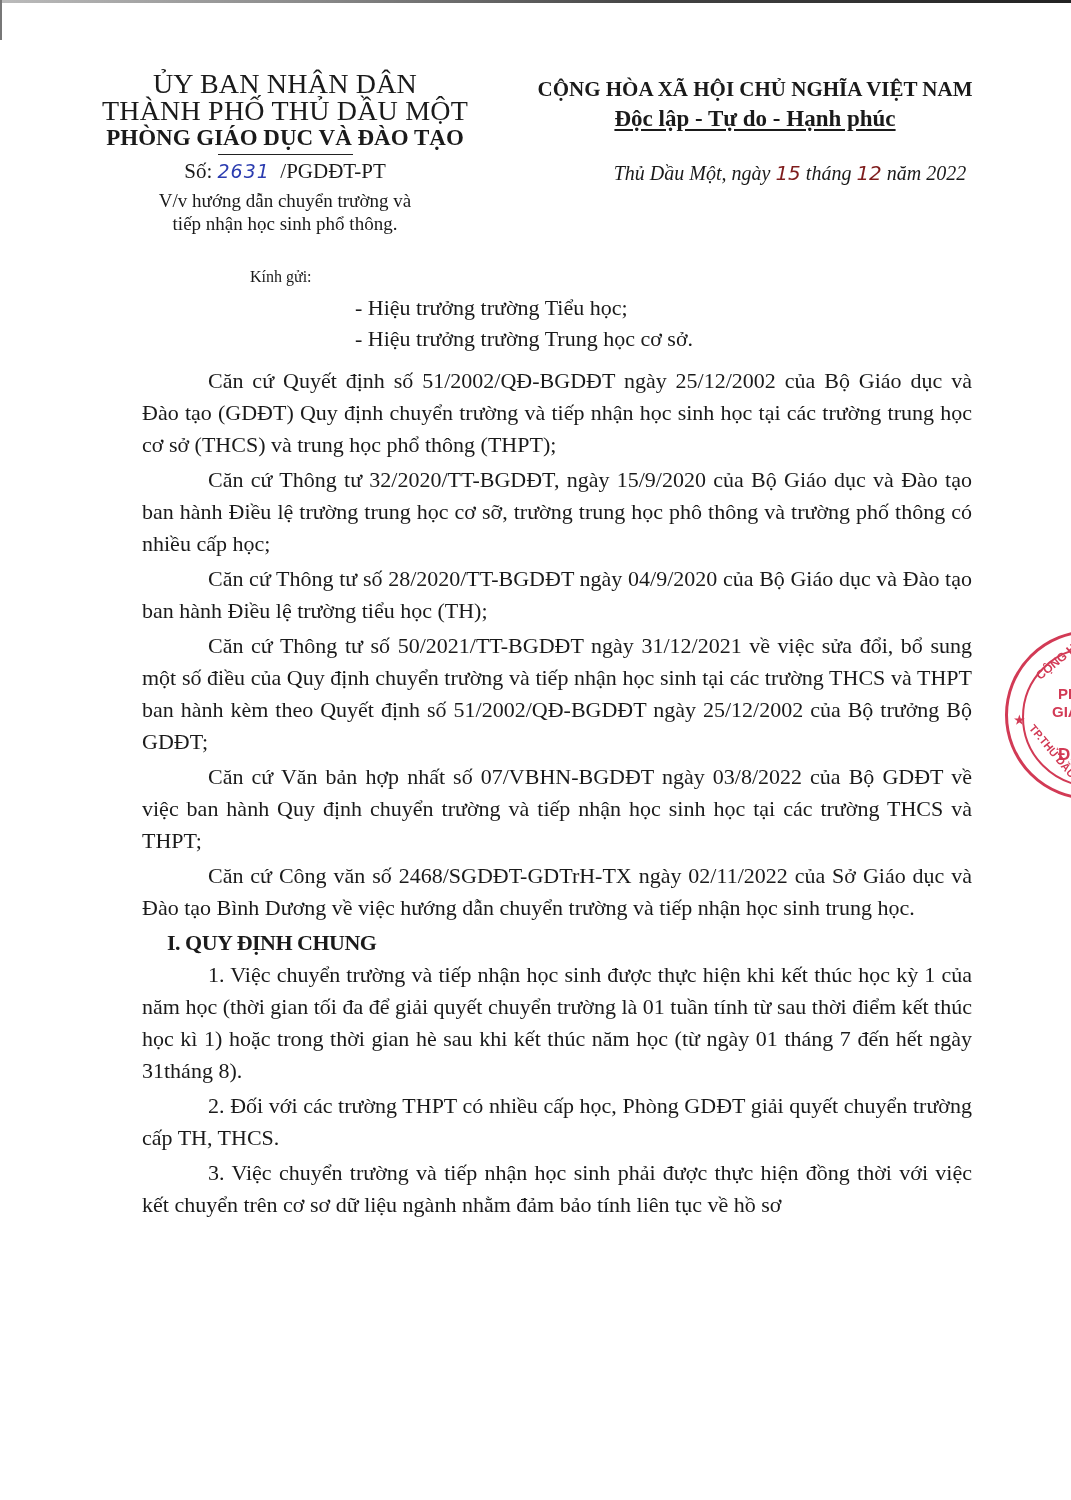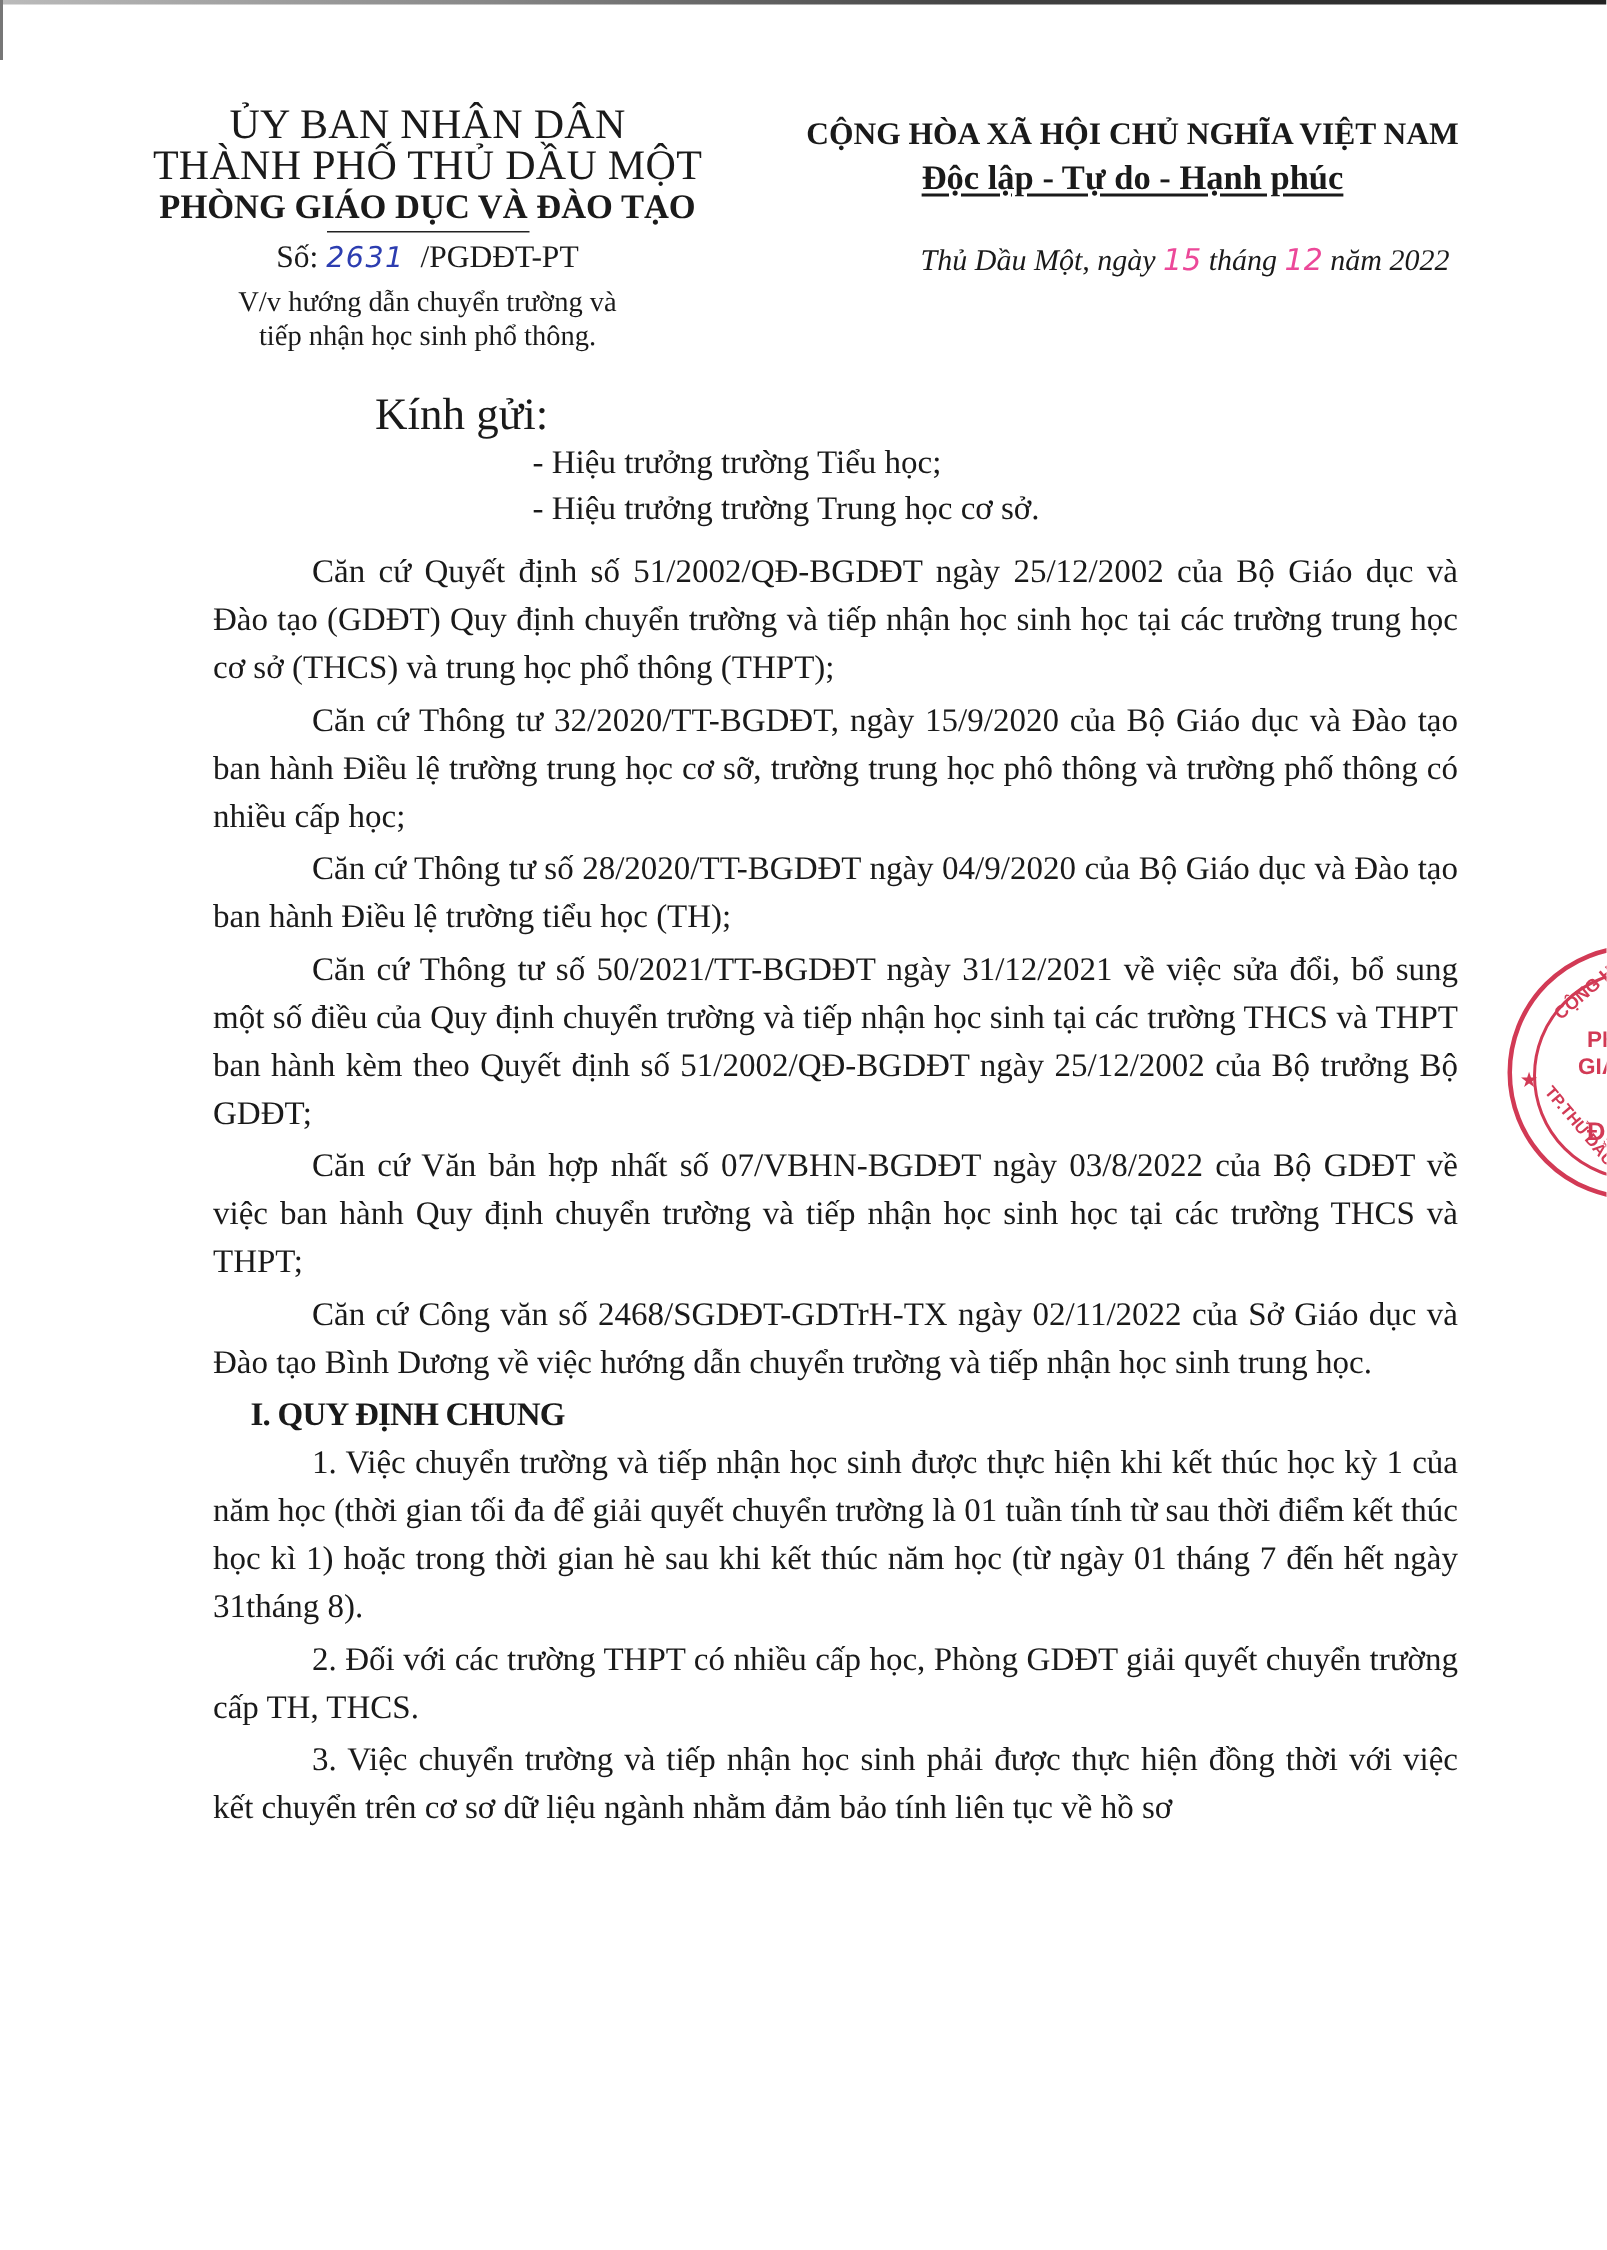--- a/index.html
+++ b/index.html
@@ -25,23 +25,23 @@
   .hdr-left .num { font-size: 21px; line-height: 28px; margin-top: 2px; }
   .hand { font-family: "DejaVu Sans", sans-serif; font-style: italic; color: #2c3db0; font-size: 19px; letter-spacing: 1px; }
   .hdr-left .subj { font-size: 19px; line-height: 23px; margin-top: 4px; }
 
   .hdr-right {
     position: absolute; left: 505px; top: 74px; width: 500px; text-align: center;
   }
   .hdr-right .r1 { font-size: 21px; font-weight: bold; line-height: 30px; }
   .hdr-right .r2 { font-size: 23px; font-weight: bold; line-height: 30px; text-decoration: underline; text-underline-offset: 3px; }
   .hdr-right .date { font-size: 20px; font-style: italic; line-height: 30px; margin-top: 24px; padding-left: 70px; }
-  .hand-red { font-family: "DejaVu Sans", sans-serif; font-style: italic; color: #ec4899; font-size: 20px; }
+  .hand-red { font-family: "DejaVu Sans", sans-serif; font-style: italic; color: #7f1d1d; font-size: 20px; }
 
-  .kinhgui { position: absolute; left: 250px; top: 262px; font-size: 30px; line-height: 30px; }
+  .kinhgui { position: absolute; left: 250px; top: 262px; font-size: 16px; line-height: 30px; }
   .recips { position: absolute; left: 355px; top: 292px; font-size: 22px; line-height: 31px; }
 
   .body-text {
     position: absolute; left: 142px; top: 365px; width: 830px;
     font-size: 22px; line-height: 32px; text-align: justify;
   }
   .body-text p { margin: 0 0 3px 0; text-indent: 66px; }
   .body-text h3 { margin: 0; font-size: 22px; line-height: 32px; font-weight: bold; padding-left: 25px; letter-spacing: -0.5px; }
 
   .stamp {

